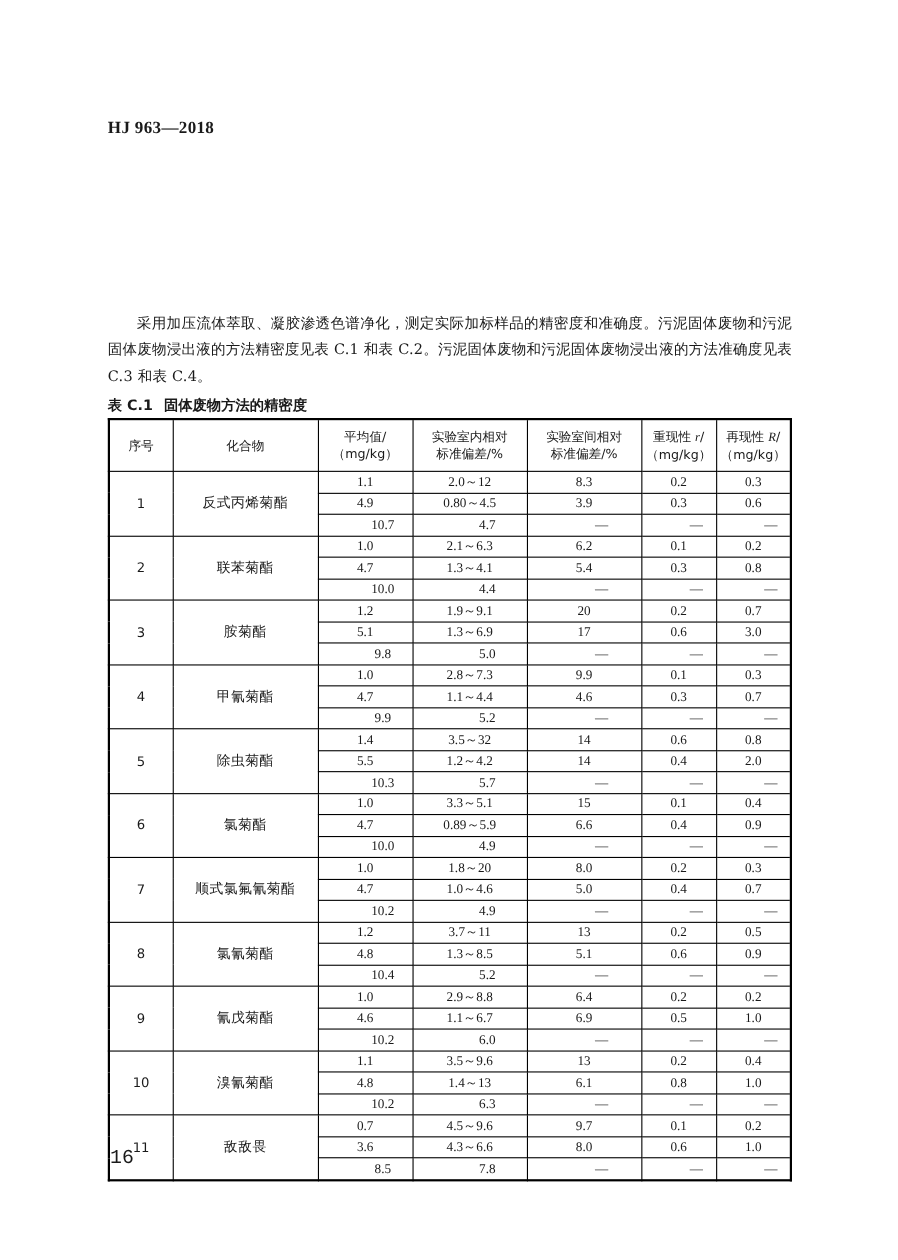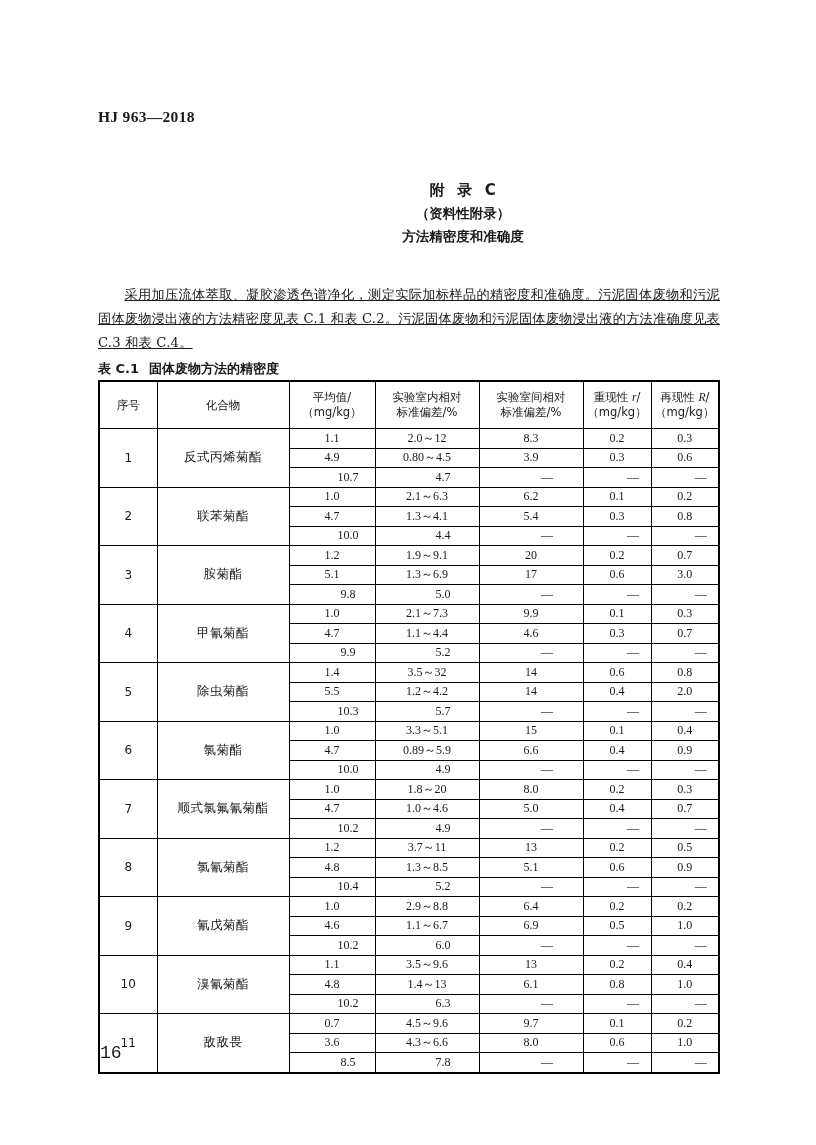--- a/index.html
+++ b/index.html
@@ -71,21 +71,20 @@
     position: absolute;
     left: 98px;
     top: 283px;
     width: 622px;
     font-family: "DejaVu Serif", "Liberation Serif", serif;
     font-size: 13.2px;
     line-height: 24px;
     text-align: justify;
     text-indent: 2em;
     letter-spacing: 0.2px;
-    text-decoration: underline;
   }
 
   
   .table-caption {
     position: absolute;
     left: 98px;
     top: 360px;
     width: 620px;
     text-align: left;
     font-family: "DejaVu Sans", "Liberation Sans", sans-serif;
@@ -159,25 +158,20 @@
     font-size: 18px;
   }
 </style>
 </head>
 <body>
 
 <div class="page">
 
   <div class="std-code">HJ 963—2018</div>
 
-  <div class="annex-block">
-    <div class="annex-title"><span>附</span><span class="sp"></span><span>录</span><span class="sp"></span><span>C</span></div>
-    <div class="annex-sub">（资料性附录）</div>
-    <div class="annex-name">方法精密度和准确度</div>
-  </div>
 
   <div class="body-para">采用加压流体萃取、凝胶渗透色谱净化，测定实际加标样品的精密度和准确度。污泥固体废物和污泥固体废物浸出液的方法精密度见表 C.1 和表 C.2。污泥固体废物和污泥固体废物浸出液的方法准确度见表 C.3 和表 C.4。</div>
 
   <div class="table-caption"><span>表 C.1</span><span class="capgap"></span><span>固体废物方法的精密度</span></div>
 
   <div class="tbl-wrap">
     <table class="prec">
       <colgroup>
         <col class="c-no">
           <col class="c-cmp">
@@ -280,21 +274,21 @@
             <td class="val">9.8</td>
             <td class="val">5.0</td>
             <td class="val">—</td>
             <td class="val">—</td>
             <td class="val">—</td>
           </tr>
           <tr>
             <td class="num" rowspan="3">4</td>
             <td class="cmp" rowspan="3">甲氰菊酯</td>
             <td class="val">1.0</td>
-            <td class="val">2.1～7.3</td>
+            <td class="val">2.8～7.3</td>
             <td class="val">9.9</td>
             <td class="val">0.1</td>
             <td class="val">0.3</td>
           </tr>
           <tr>
             <td class="val">4.7</td>
             <td class="val">1.1～4.4</td>
             <td class="val">4.6</td>
             <td class="val">0.3</td>
             <td class="val">0.7</td>

